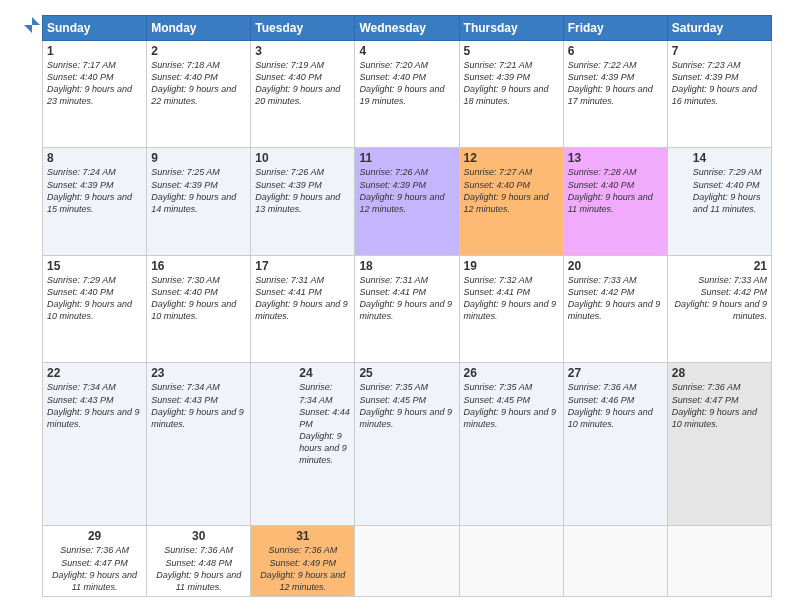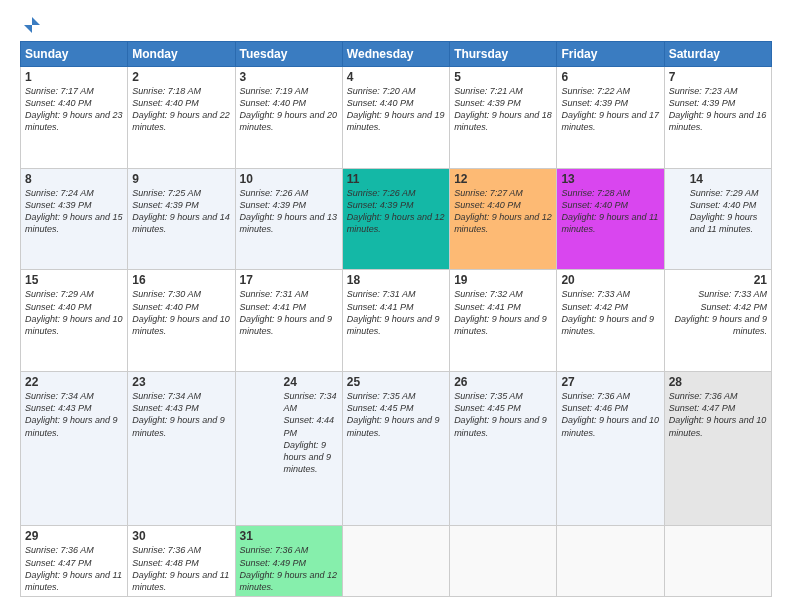--- a/index.html
+++ b/index.html
@@ -8,21 +8,21 @@
       background: #fff;
       width: 792px;
       height: 612px;
       overflow: hidden;
     }
     .page {
       width: 792px;
       height: 612px;
       padding: 15px 20px;
       display: flex;
-      flex-direction: column;
+      flex-direction: row;
     }
     .header {
       display: flex;
       justify-content: space-between;
       align-items: flex-start;
       margin-bottom: 10px;
     }
     .logo {
       display: flex;
       flex-direction: column;
@@ -98,20 +98,21 @@
       font-size: 9px;
       color: #333;
       line-height: 1.35;
       font-style: italic;
     }
     .empty-cell {
       background: #f9f9f9 !important;
     }
     .last-row td {
       height: 60px;
+      text-align: center;
     }
   </style>
 </head>
 <body>
 
 <div class="page">
   <div class="header">
     <div class="logo">
       <div class="logo-text">
         <span class="logo-general"></span>
@@ -177,29 +178,29 @@
             <div class="day-info">Sunrise: 7:24 AM<br>Sunset: 4:39 PM<br>Daylight: 9 hours and 15 minutes.</div>
           </td>
           <td style="background: rgb(240, 244, 250);">
             <span class="day-num">9</span>
             <div class="day-info">Sunrise: 7:25 AM<br>Sunset: 4:39 PM<br>Daylight: 9 hours and 14 minutes.</div>
           </td>
           <td style="background: rgb(240, 244, 250);">
             <span class="day-num">10</span>
             <div class="day-info">Sunrise: 7:26 AM<br>Sunset: 4:39 PM<br>Daylight: 9 hours and 13 minutes.</div>
           </td>
-          <td style="background: #14b8a6;">
+          <td style="background: #c4b5fd;">
             <span class="day-num">11</span>
             <div class="day-info">Sunrise: 7:26 AM<br>Sunset: 4:39 PM<br>Daylight: 9 hours and 12 minutes.</div>
           </td>
           <td style="background: #fdba74;">
             <span class="day-num">12</span>
             <div class="day-info">Sunrise: 7:27 AM<br>Sunset: 4:40 PM<br>Daylight: 9 hours and 12 minutes.</div>
           </td>
-          <td style="background: #d946ef;">
+          <td style="background: #f0abfc;">
             <span class="day-num">13</span>
             <div class="day-info">Sunrise: 7:28 AM<br>Sunset: 4:40 PM<br>Daylight: 9 hours and 11 minutes.</div>
           </td>
           <td style="background: rgb(240, 244, 250); padding-left: 25px;">
             <span class="day-num">14</span>
             <div class="day-info">Sunrise: 7:29 AM<br>Sunset: 4:40 PM<br>Daylight: 9 hours and 11 minutes.</div>
           </td>
         </tr>
         <tr>
           <td style="background: rgb(255, 255, 255);">
@@ -263,21 +264,21 @@
         </tr>
         <tr class="last-row">
           <td style="background: rgb(255, 255, 255);">
             <span class="day-num">29</span>
             <div class="day-info">Sunrise: 7:36 AM<br>Sunset: 4:47 PM<br>Daylight: 9 hours and 11 minutes.</div>
           </td>
           <td style="background: rgb(255, 255, 255);">
             <span class="day-num">30</span>
             <div class="day-info">Sunrise: 7:36 AM<br>Sunset: 4:48 PM<br>Daylight: 9 hours and 11 minutes.</div>
           </td>
-          <td style="background: #86efac;">
+          <td style="background: #fdba74;">
             <span class="day-num">31</span>
             <div class="day-info">Sunrise: 7:36 AM<br>Sunset: 4:49 PM<br>Daylight: 9 hours and 12 minutes.</div>
           </td>
           <td class="empty-cell" style="background: rgb(249, 249, 249);"></td>
           <td class="empty-cell" style="background: rgb(249, 249, 249);"></td>
           <td class="empty-cell" style="background: rgb(249, 249, 249);"></td>
           <td class="empty-cell" style="background: rgb(249, 249, 249);"></td>
         </tr>
       </tbody>
   </table>

